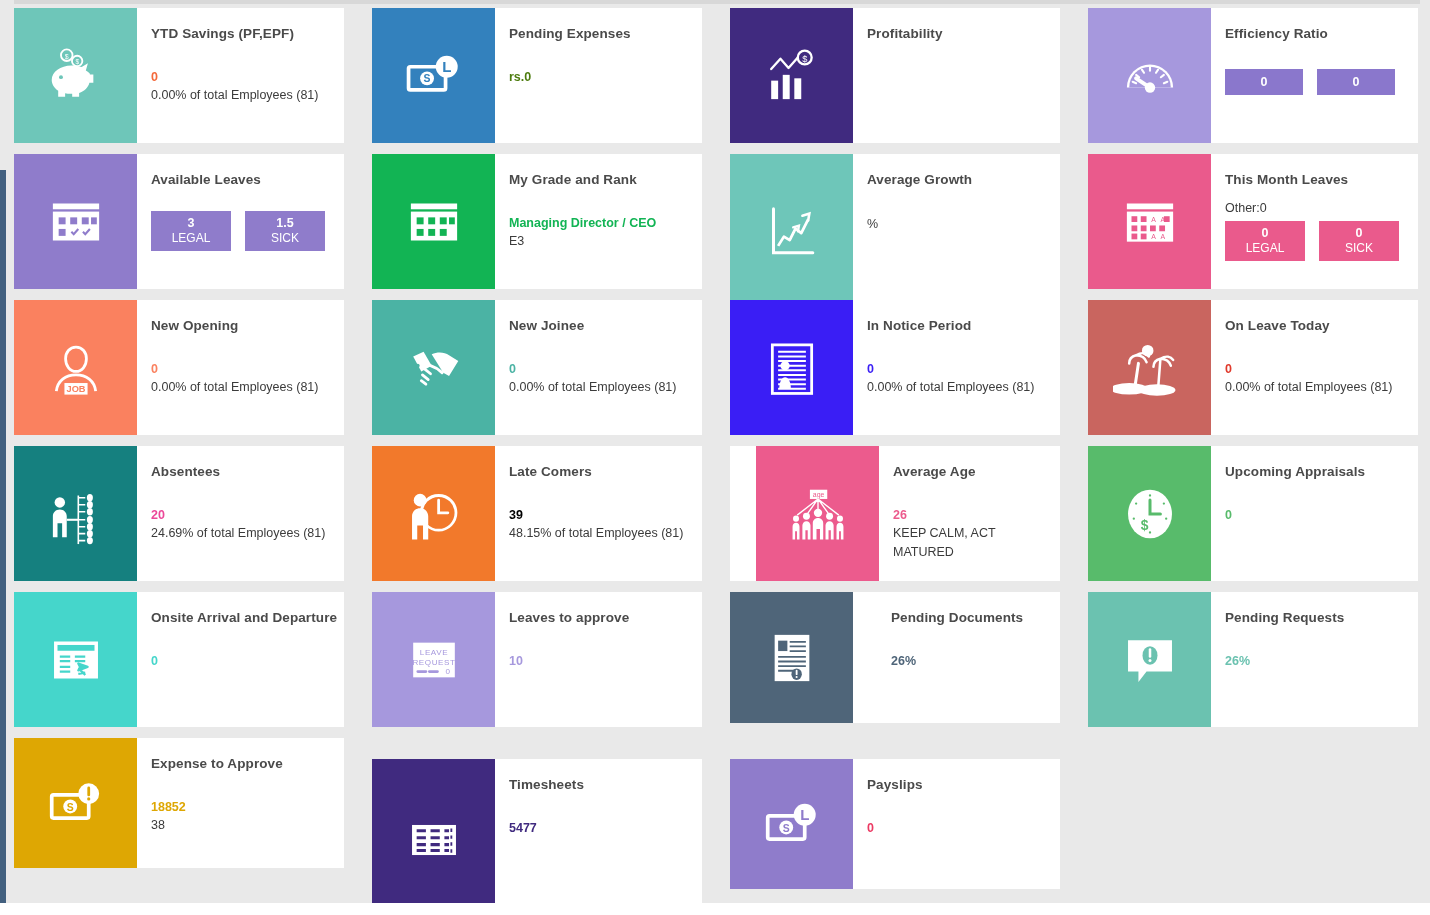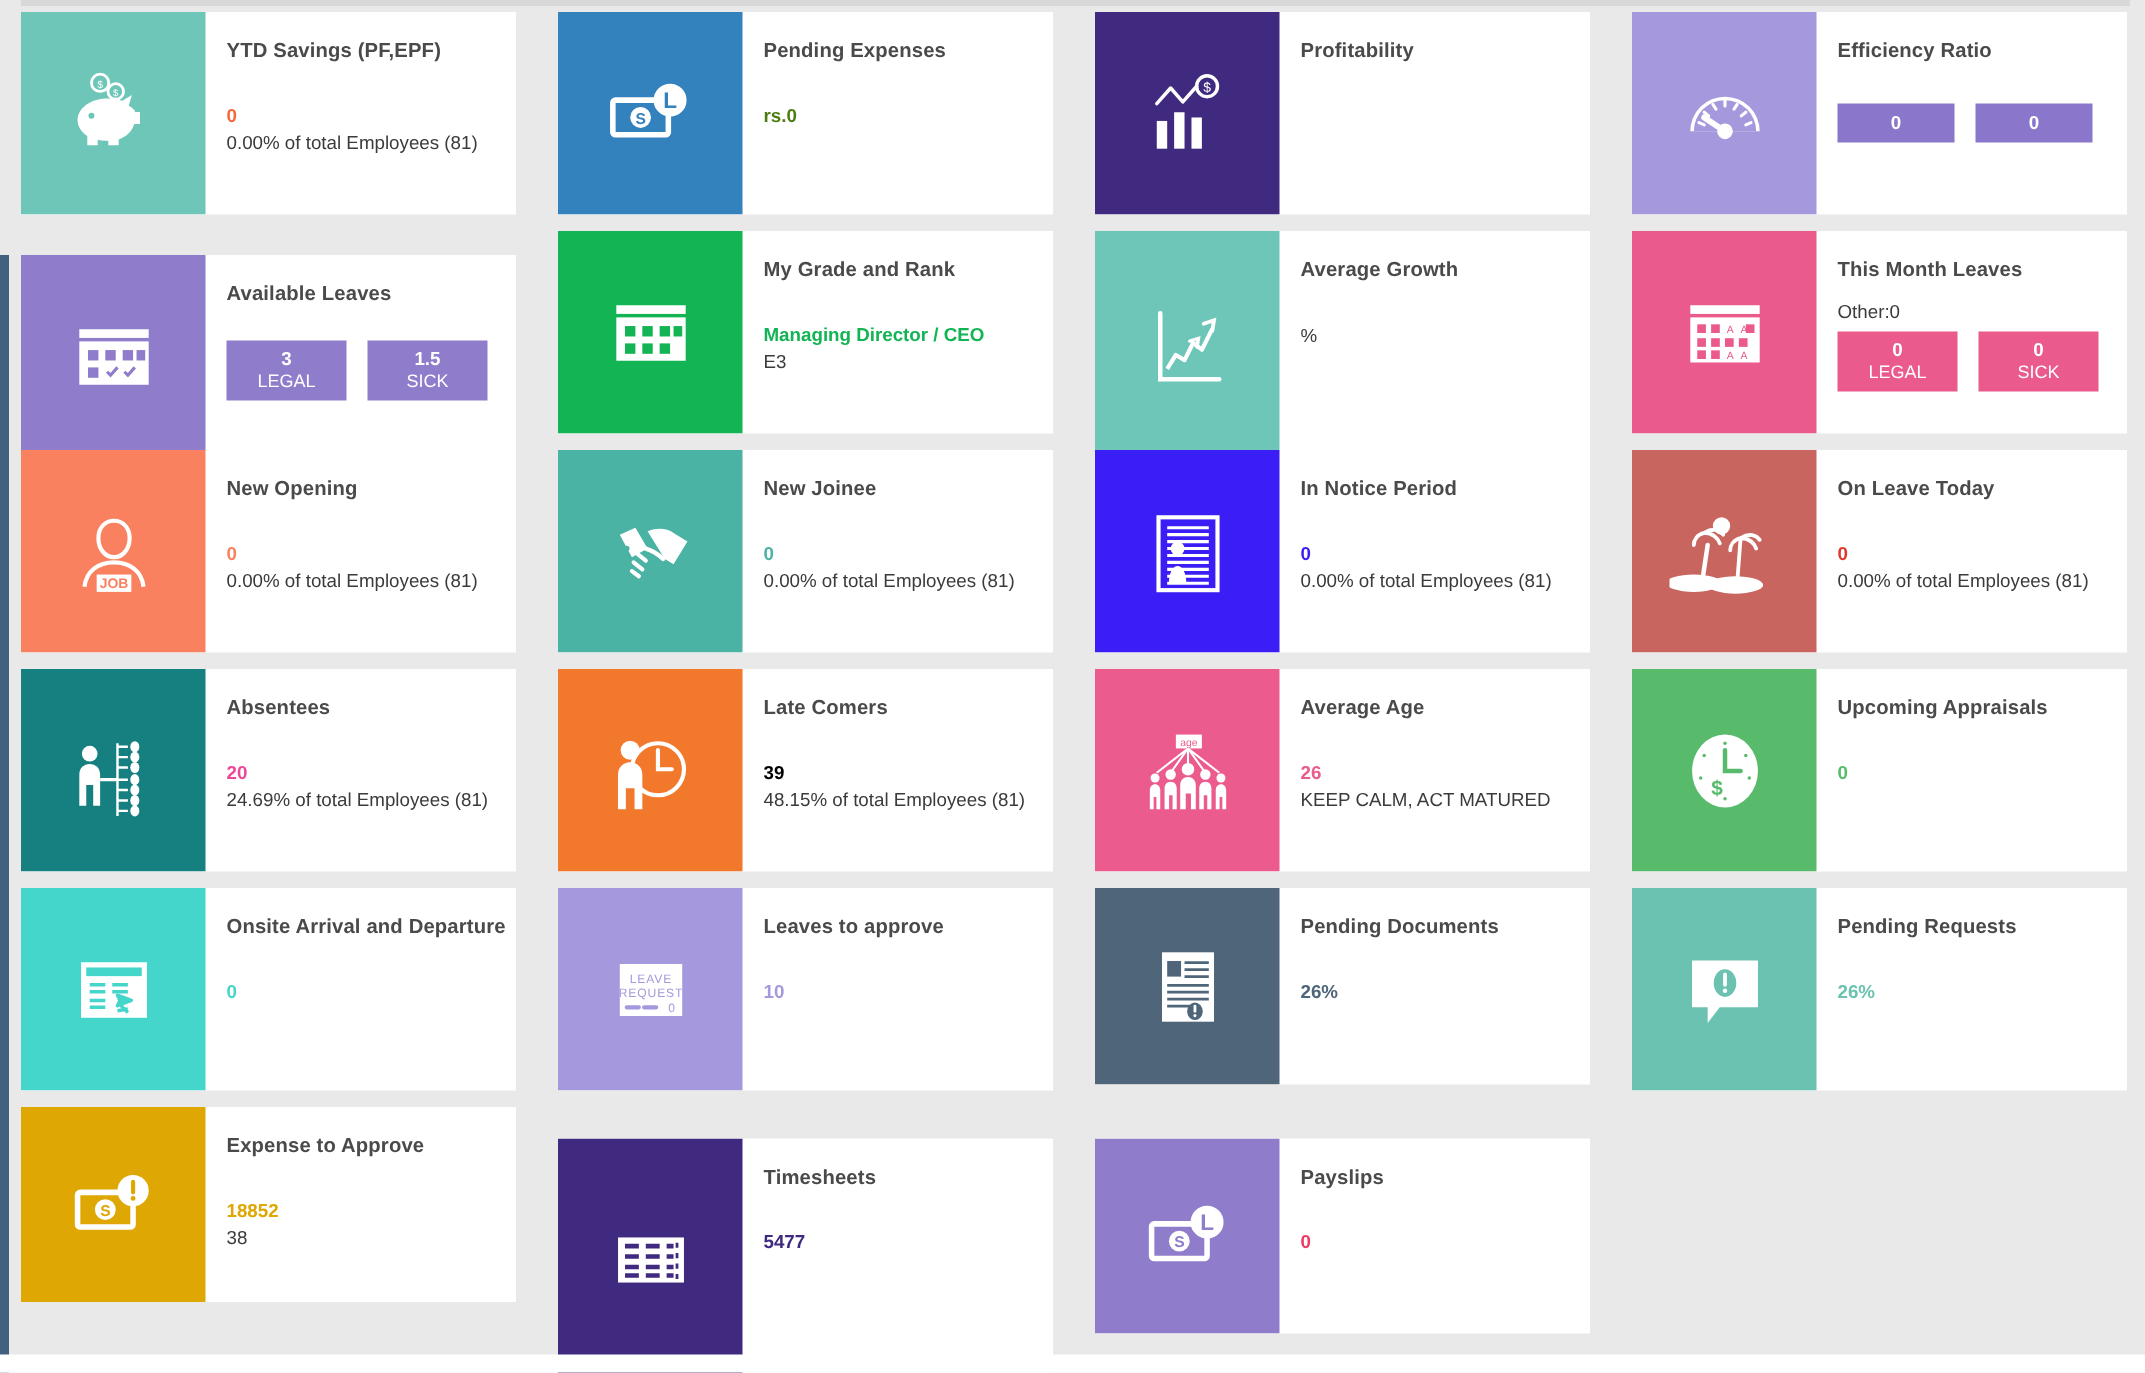--- a/index.html
+++ b/index.html
@@ -162,21 +162,21 @@
                 <div class="bv">0</div>
               </div>
               <div class="badge" style="background: rgb(138, 119, 204);">
                 <div class="bv">0</div>
               </div>
             </div>
           </div>
         </div>
       </div>
       <div class="row" style="height: 146px;">
-        <div class="card" style="height: 135px; margin-top: 16px;">
+        <div class="card" style="height: 135px; margin-top: 0px;">
           <div class="tile" style="background: rgb(143, 124, 203);">
             <svg width="74" height="74" viewBox="0 0 64 64" fill="none">
     <rect x="12" y="16" width="40" height="5" fill="#ffffff"></rect>
     <rect x="12" y="23" width="40" height="25" fill="#ffffff"></rect>
     <g fill="#8f7ccb">
       <rect x="17" y="28" width="6" height="6"></rect>
                 <rect x="27" y="28" width="6" height="6"></rect>
       <rect x="37" y="28" width="6" height="6"></rect>
                 <rect x="45" y="28" width="5" height="6"></rect>
       <rect x="17" y="38" width="6" height="6"></rect>
@@ -398,21 +398,21 @@
             </svg>
           </div>
           <div class="body">
             <div class="title">Late Comers</div>
             <div class="valuewrap">
               <div class="value" style="color: #000000;">39</div>
               <div class="sub">48.15% of total Employees (81)</div>
             </div>
           </div>
         </div>
-        <div class="card" style="height: 135px; margin-top: 0px;">
+        <div class="card" style="height: 135px; margin-top: 0px; padding-left: 26px;">
           <div class="tile" style="background: rgb(236, 91, 141);">
             <svg width="74" height="74" viewBox="0 0 64 64" fill="none">
     <rect x="25" y="11" width="15" height="8" fill="#ffffff"></rect>
     <text x="32.5" y="17.5" font-size="6" fill="#ec5b8d" text-anchor="middle" font-family="sans-serif">age</text>
     <path d="M32 19L14 33M32 19l18 14M32 19v12M32 19L22 33M32 19l10 14" stroke="#ffffff" stroke-width="1.2"></path>
     <g fill="#ffffff">
       <circle cx="13" cy="36" r="2.6"></circle>
                 <path d="M10 54V43c0-2 1.3-3.4 3-3.4s3 1.4 3 3.4v11h-2.2v-7h-1.6v7z"></path>
       <circle cx="22" cy="34" r="3"></circle>
                 <path d="M18.5 54V42c0-2.2 1.5-3.8 3.5-3.8s3.5 1.6 3.5 3.8v12h-2.4v-8h-2v8z"></path>
@@ -489,21 +489,21 @@
             </svg>
           </div>
           <div class="body">
             <div class="title">Leaves to approve</div>
             <div class="valuewrap">
               <div class="value" style="color: rgb(166, 152, 221);">10</div>
               <div class="sub"></div>
             </div>
           </div>
         </div>
-        <div class="card" style="height: 131px; margin-top: 0px;">
+        <div class="card" style="height: 131px; margin-top: 0px; gap: 24px;">
           <div class="tile" style="background: rgb(79, 101, 121);">
             <svg width="74" height="74" viewBox="0 0 64 64" fill="none">
     <rect x="17" y="12" width="30" height="40" fill="#ffffff"></rect>
     <rect x="20" y="17" width="8" height="9" fill="#4f6579"></rect>
     <g stroke="#4f6579" stroke-width="1.6">
       <path d="M30 18h14M30 22h14M30 26h14M20 31h24M20 35h24M20 39h24M20 43h18"></path>
     </g>
     <ellipse cx="36" cy="46" rx="4.5" ry="5" fill="#4f6579"></ellipse>
     <path d="M36 43v3" stroke="#ffffff" stroke-width="1.6" stroke-linecap="round"></path>
     <circle cx="36" cy="48.5" r=".9" fill="#ffffff"></circle>

